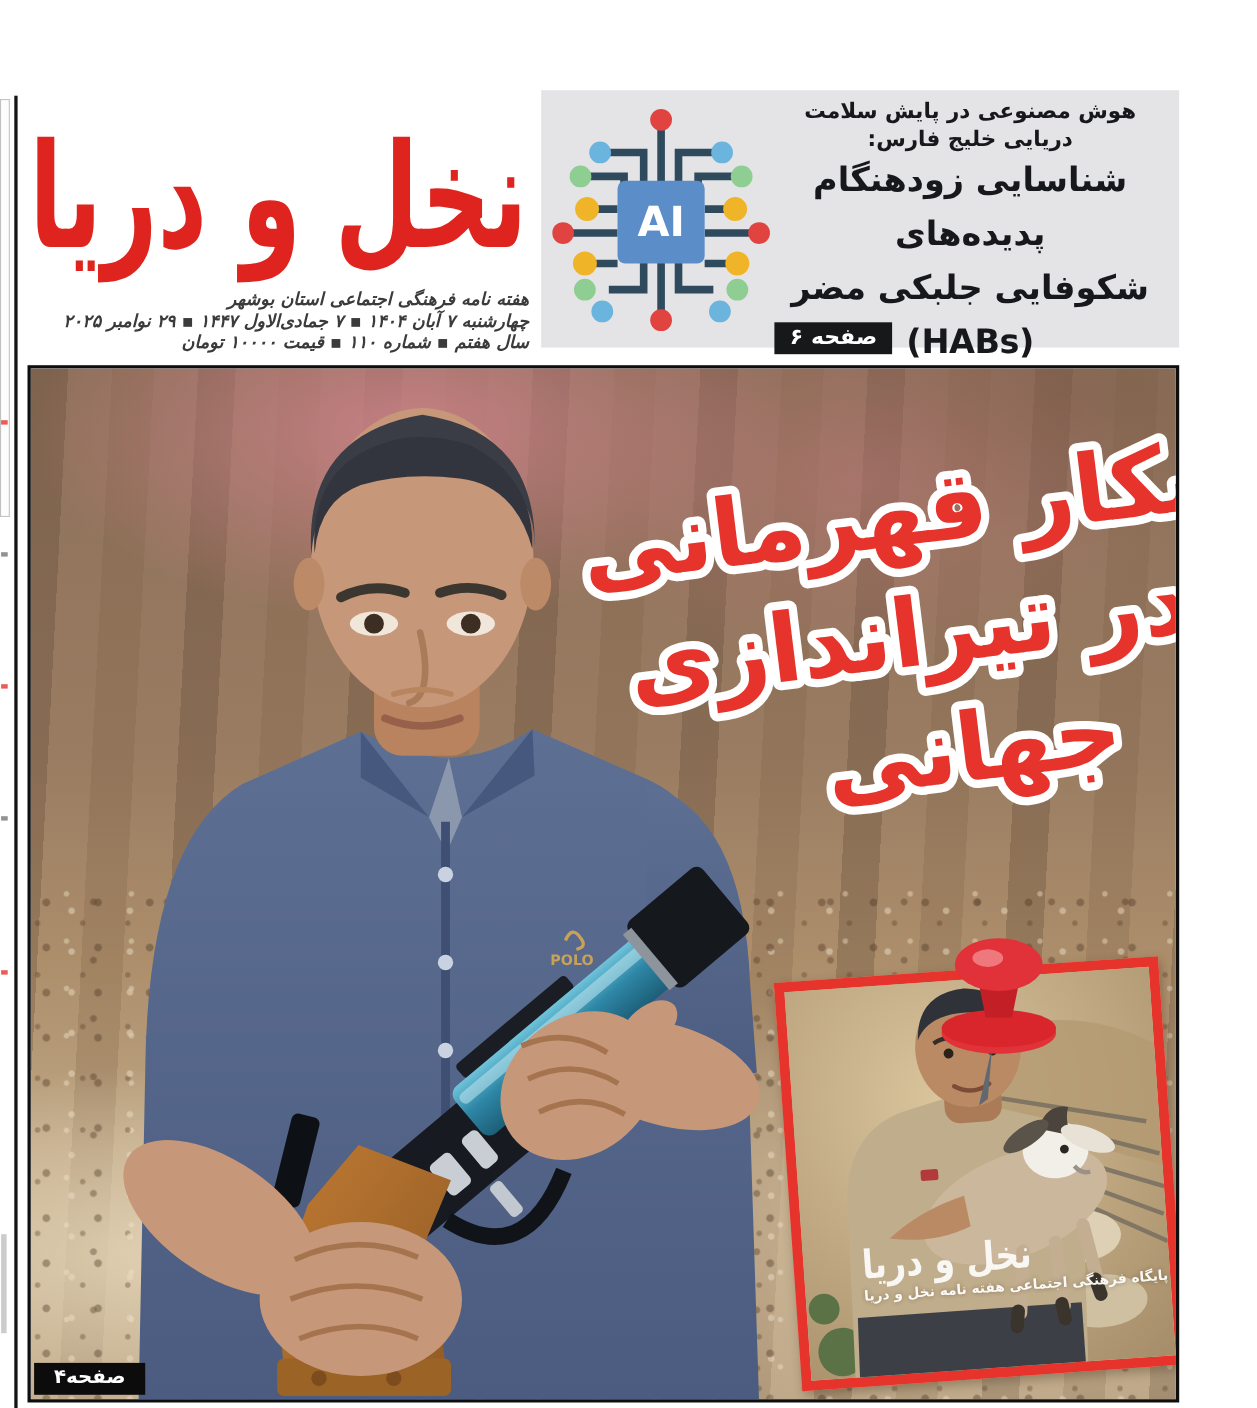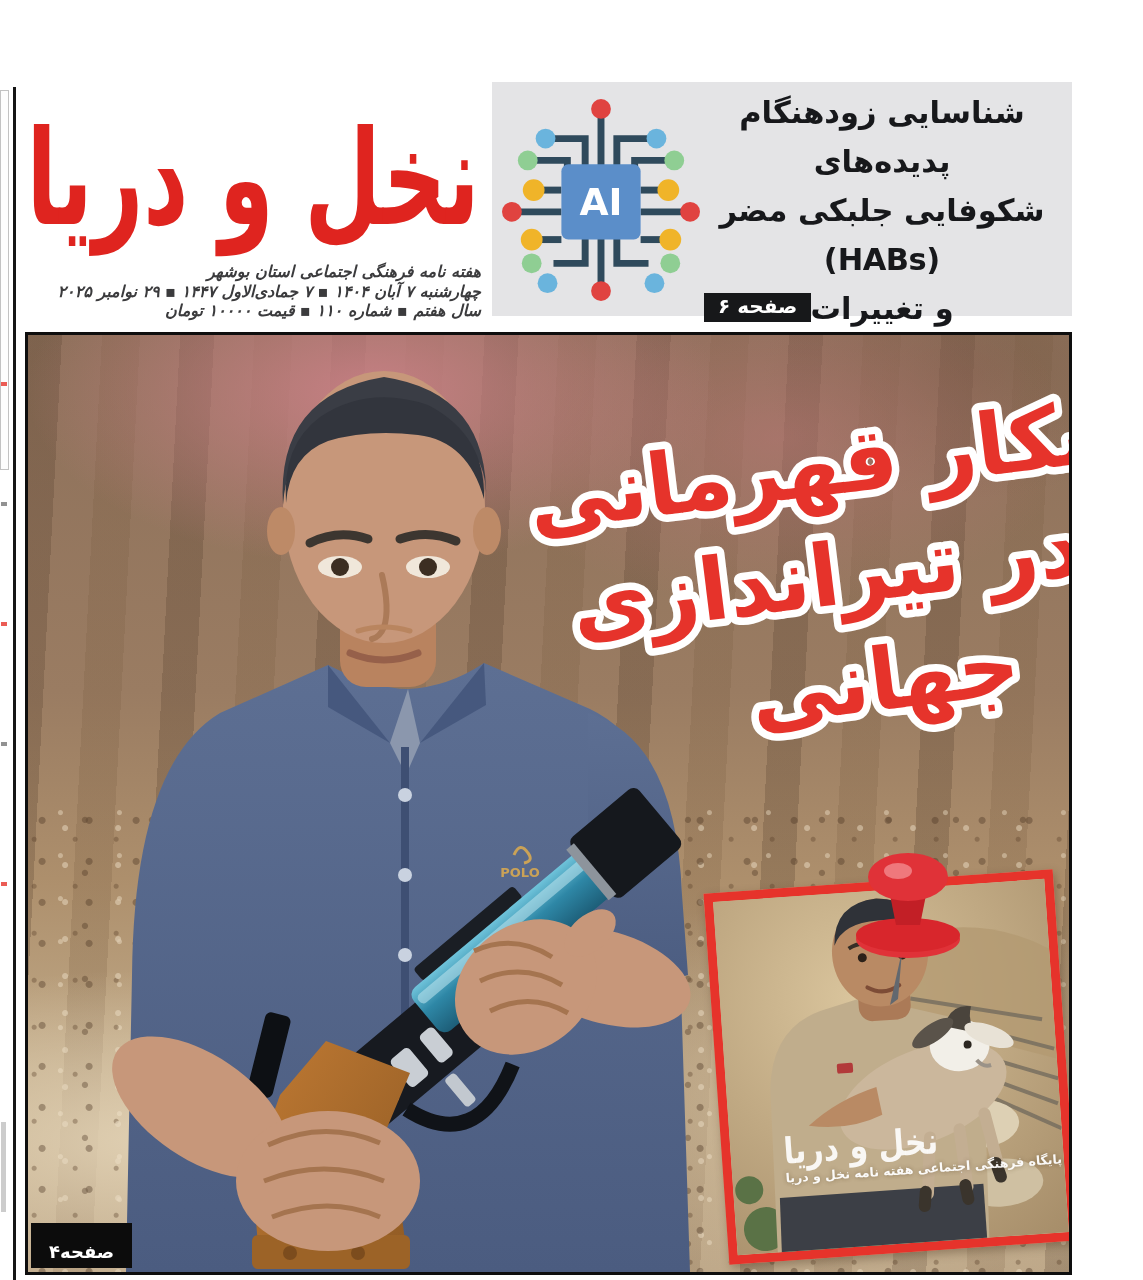--- a/index.html
+++ b/index.html
@@ -69,21 +69,21 @@
   .inset-scene { position:absolute; inset:0; width:100%; height:100%; }
   .wm { position:absolute; right:2px; bottom:66px; direction:rtl; text-align:left; pointer-events:none; }
   .wm-logo { color:rgba(255,255,255,.9); font-size:30px; font-weight:bold; line-height:1; letter-spacing:-1px;
              transform:scaleY(1.2); }
   .wm-text { color:rgba(255,255,255,.95); font-size:12.5px; font-weight:bold; margin-top:4px;
              text-shadow:0 0 4px rgba(80,60,30,.45); white-space:nowrap; }
 
   .pushpin { position:absolute; left:812px; top:512px; width:140px; height:170px; z-index:5; }
 
   .page4-badge { position:absolute; left:3px; bottom:4px; background:#0c0c0c; color:#fff; font-weight:bold;
-                 font-size:18px; line-height:1; padding:20px 18px 7px; direction:rtl; z-index:6; }
+                 font-size:18px; line-height:1; padding:4px 18px 7px; direction:rtl; z-index:6; }
 
   .bottom-bar { position:absolute; left:30px; top:1272px; width:981px; height:8px; background:var(--accent_red); border-radius:2px; }
 </style>
 </head>
 <body>
 
 <div class="page">
 
   <div class="fold-strip">
     <div class="fold-box"></div>
@@ -136,20 +136,21 @@
       <circle cx="10" cy="126" r="10" fill="#e04340"></circle>
         <circle cx="190" cy="126" r="10" fill="#e04340"></circle>
       <circle cx="30" cy="154" r="11" fill="#f0b429"></circle>
         <circle cx="170" cy="154" r="11" fill="#f0b429"></circle>
       <circle cx="30" cy="178" r="10" fill="#8fce93"></circle>
         <circle cx="170" cy="178" r="10" fill="#8fce93"></circle>
       <circle cx="46" cy="198" r="10" fill="#6ab4dd"></circle>
         <circle cx="154" cy="198" r="10" fill="#6ab4dd"></circle>
     </svg>
     <div class="ts-text">
+      <div class="ts-kicker">هوش مصنوعی در پایش سلامت دریایی خلیج فارس:</div>
       <div class="ts-line">شناسایی زودهنگام پدیده‌های</div>
       <div class="ts-line">شکوفایی جلبکی مضر (HABs)</div>
       <div class="ts-line">و تغییرات فیتوپلانکتون‌ها</div>
     </div>
     <div class="ts-badge">صفحه ۶</div>
   </section>
 
   <figure class="main-photo">
     <div class="photo-bg"></div>
     <div class="speckle"></div>

